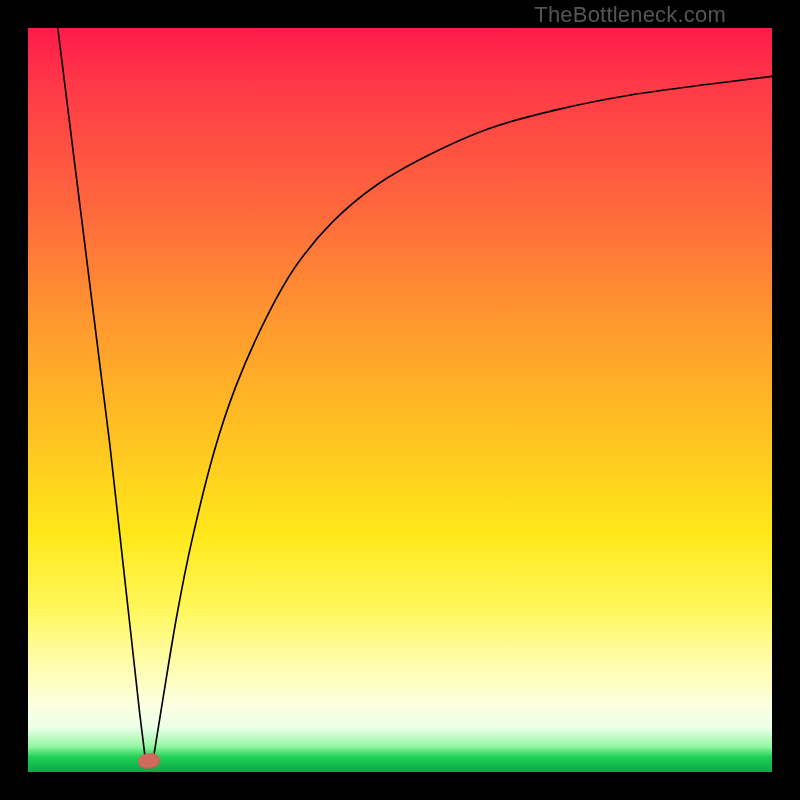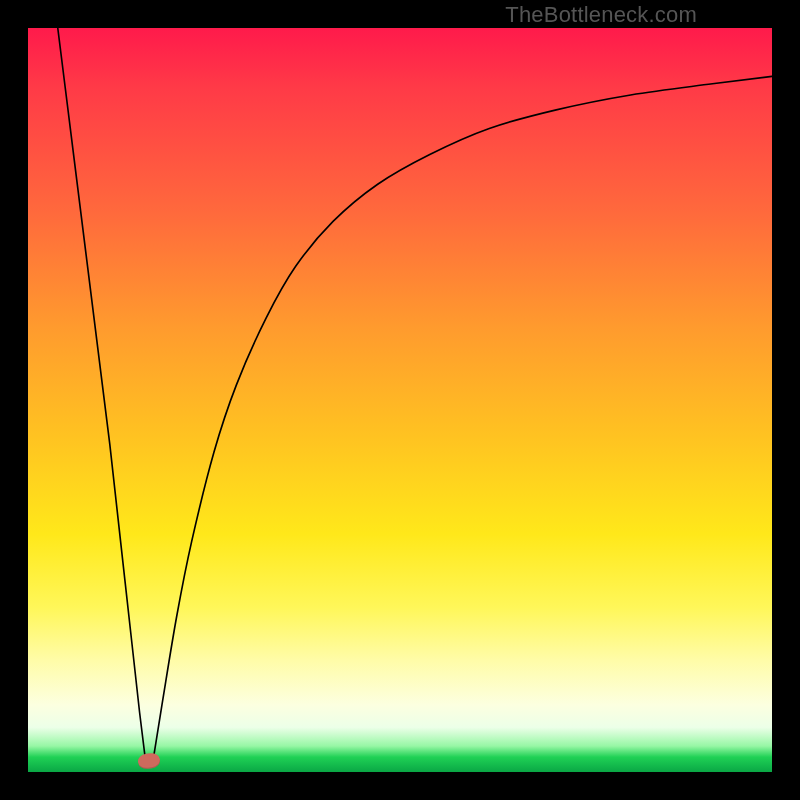--- a/index.html
+++ b/index.html
@@ -9,20 +9,21 @@
     height: 800px;
     overflow: hidden;
     background: #000;
     font-family: Arial, Helvetica, sans-serif;
   }
   .frame {
     position: relative;
     width: 705px;
     height: 800px;
     background: #000;
+    padding-left: 29px;
   }
   .watermark {
     position: absolute;
     top: 2px;
     right: 8px;
     color: #555;
     font-size: 22px;
     font-weight: 400;
     letter-spacing: 0.2px;
     z-index: 5;

